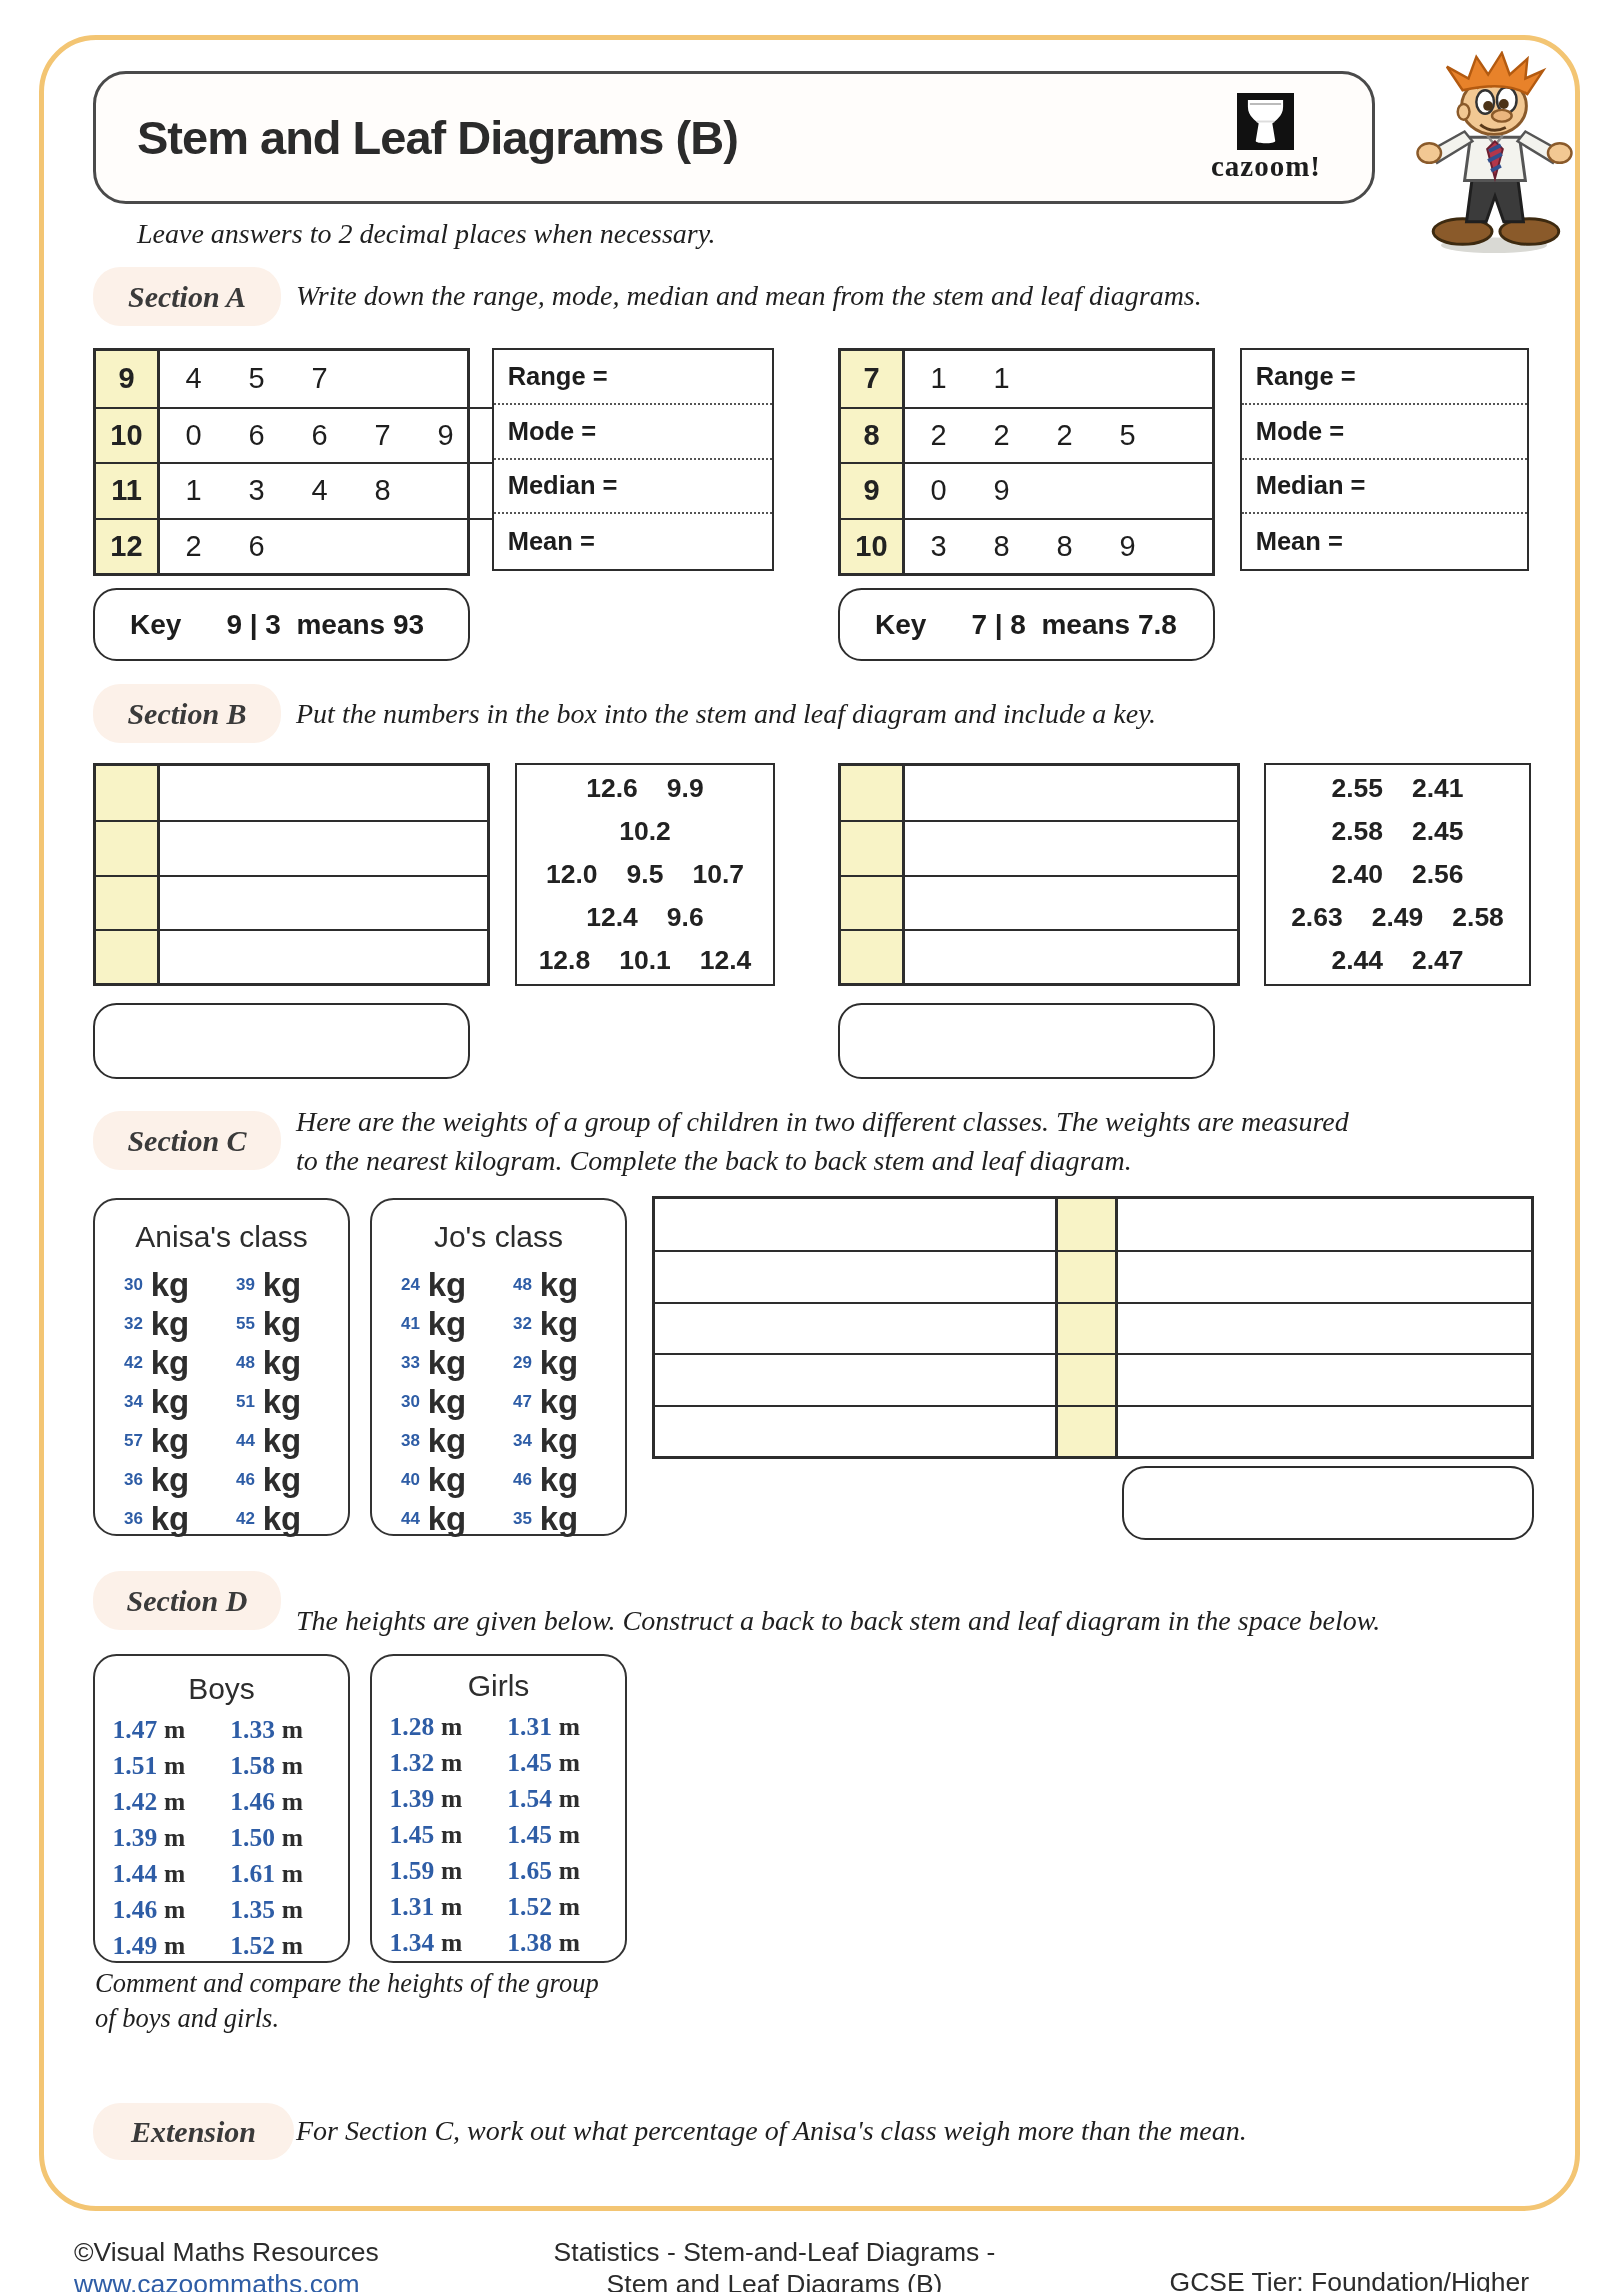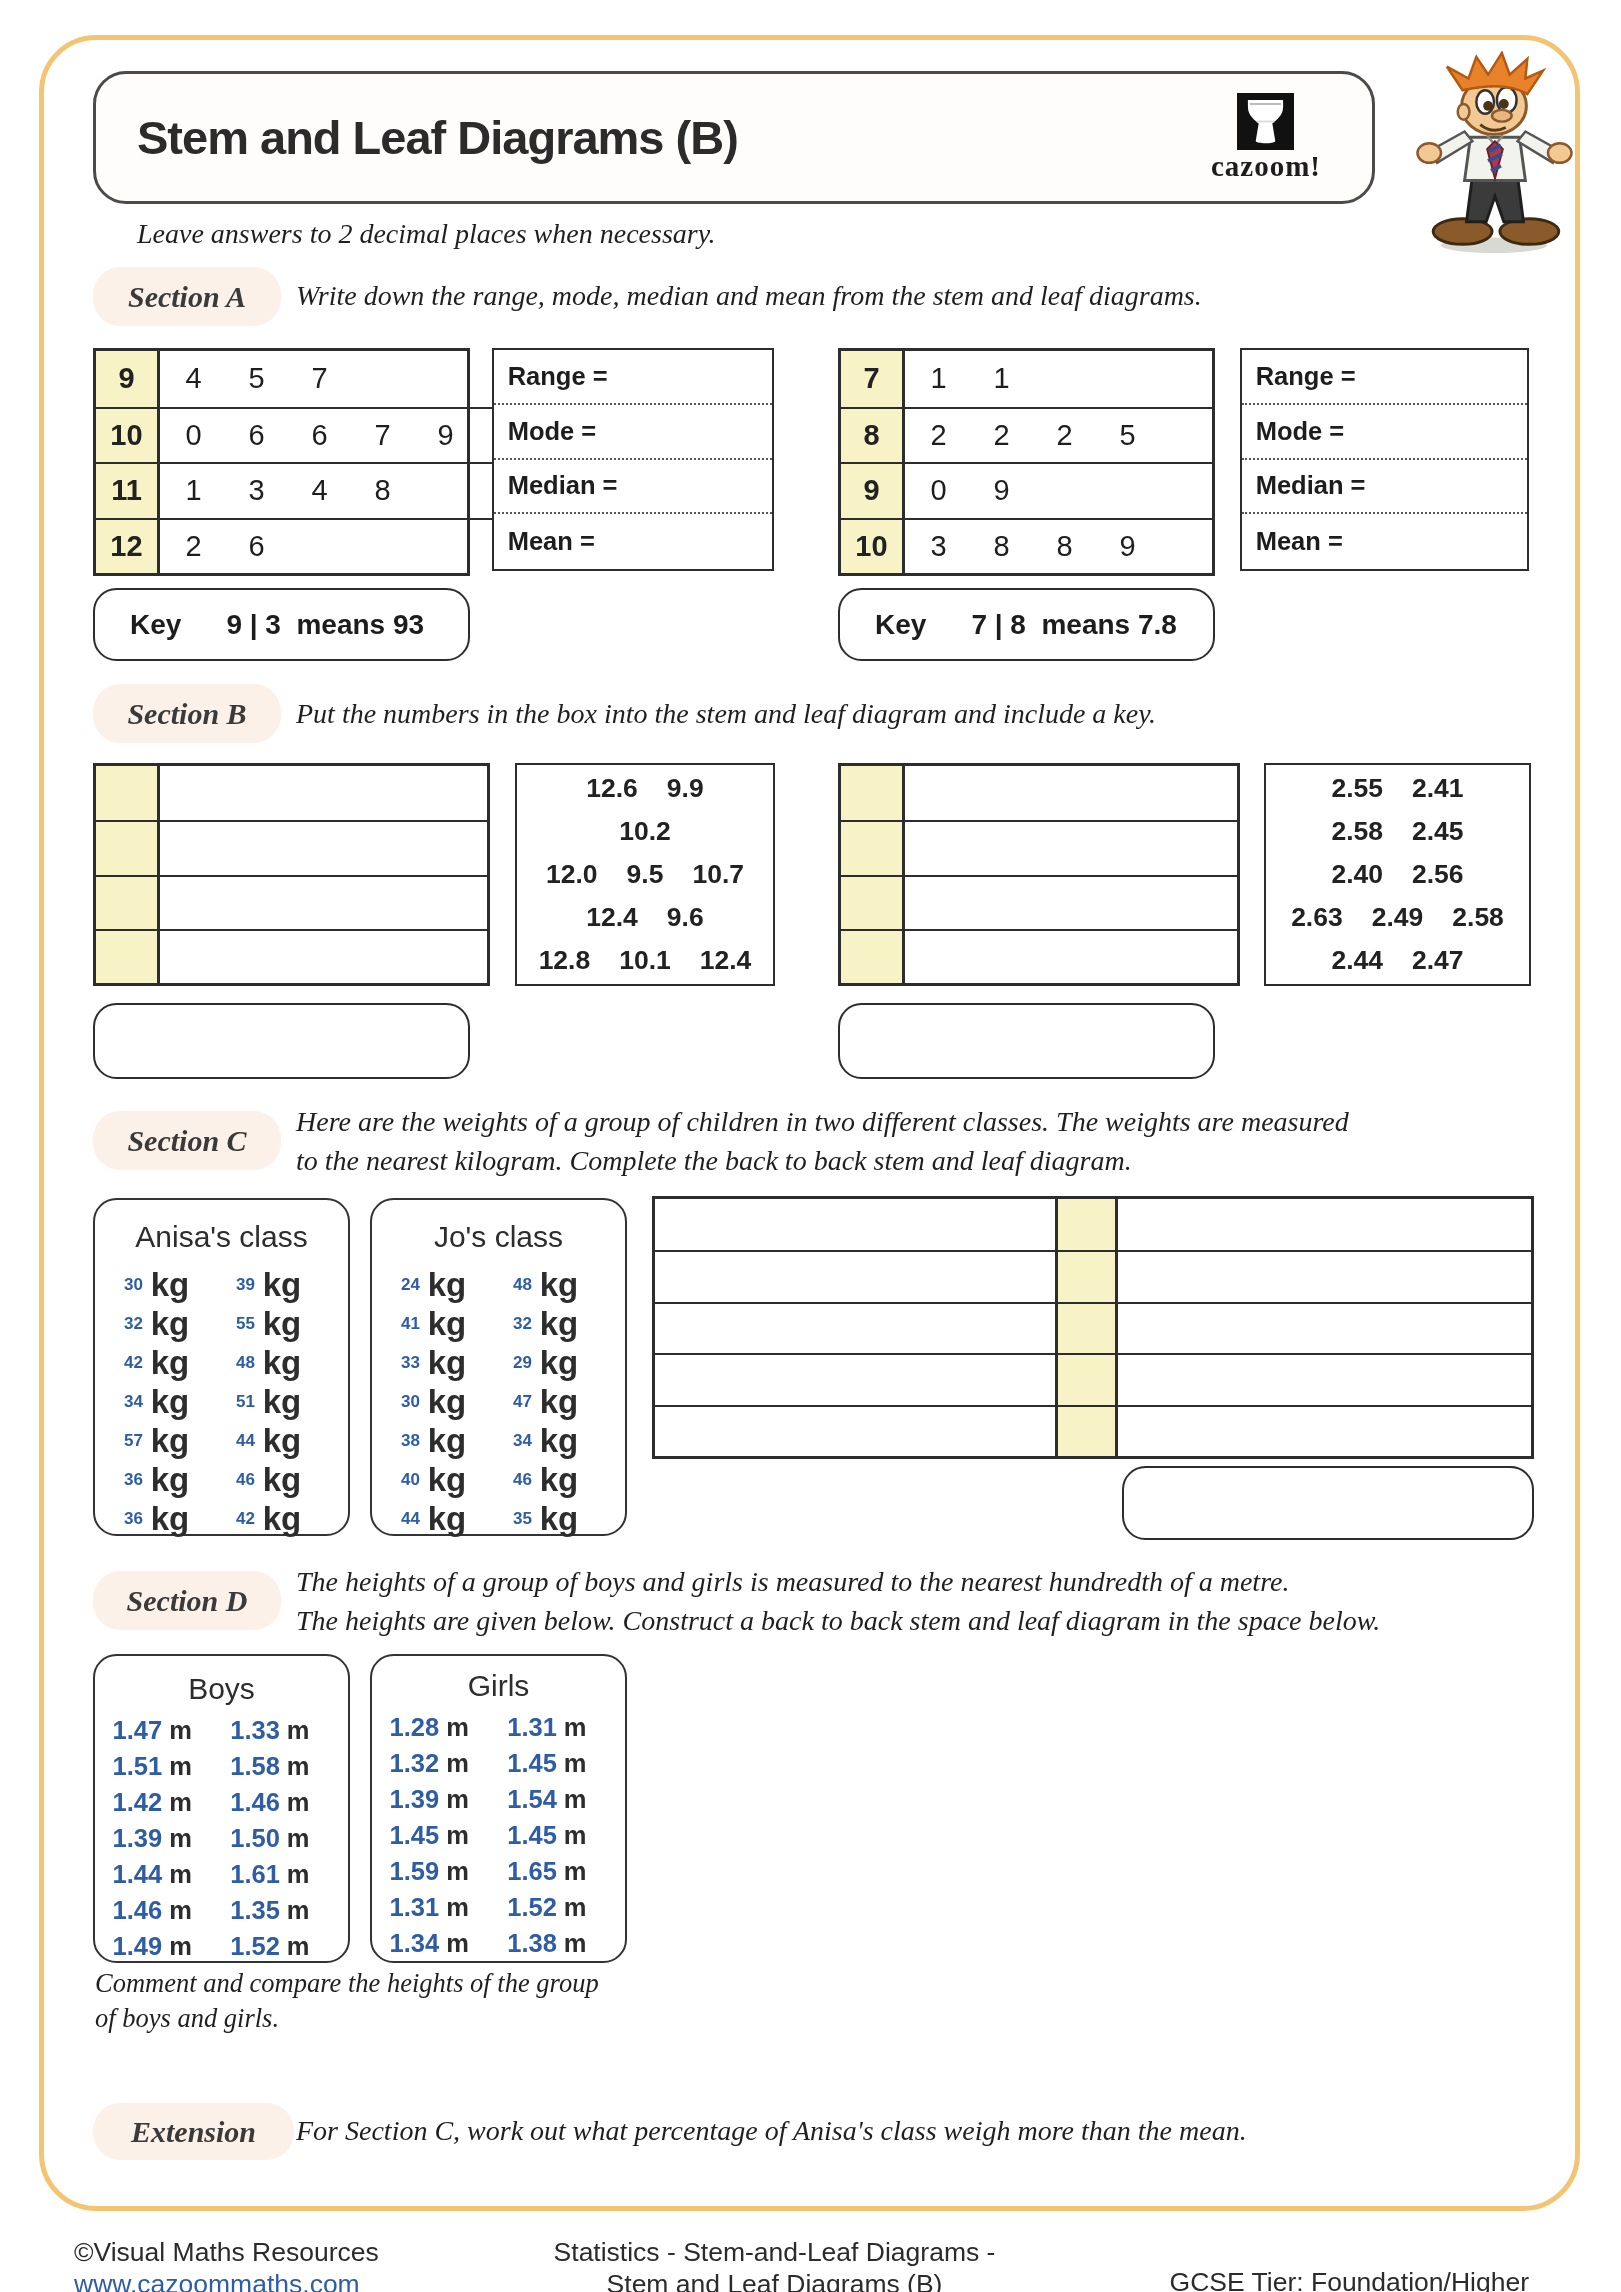--- a/index.html
+++ b/index.html
@@ -43,21 +43,21 @@
   .b2b > div{border-top:2.9px solid #2d2d2d;}
   .b2b > div:nth-child(-n+3){border-top:none;}
   .b2bStem{background:#F8F3C6;border-left:3.9px solid #2d2d2d;border-right:3.9px solid #2d2d2d;}
   
   .listBox{border:2.9px solid #333;border-radius:23.5px;background:#fff;box-sizing:border-box;}
   .listTitle{text-align:center;font-size:30px;color:#2d2d2d;margin-top:19.6px;}
   .wrows{display:flex;flex-direction:column;margin-top:11.8px;}
   .wrow{display:flex;padding-left:29px;line-height:39px;}
   .wrow .wcell{width:115px;display:flex;}
   .hrow{display:flex;padding-left:17.6px;line-height:36px;}
-  .hrow .wcell{width:122px;display:flex;}
+  .hrow .wcell{width:122px;display:flex;font-family:Liberation Serif, serif;}
   .num{font-weight:bold;font-size:17px;color:#2E5DA6;}
   .unit{font-weight:bold;font-size:33px;color:#2d2d2d;margin-left:7.8px;}
   .hnum{font-weight:bold;font-size:25.5px;color:#2E5DA6;}
   .hunit{font-weight:bold;font-size:25.5px;color:#2d2d2d;margin-left:6.9px;}
   
   .foot{font-size:26.5px;color:#2b2b2b;}
   .link{font-size:26.5px;color:#2E5DA6;text-decoration:underline;cursor:pointer;}
 </style>
 </head>
 <body>
@@ -437,21 +437,20 @@
       <div class="b2bStem"></div>
       <div></div>
     <div></div>
       <div class="b2bStem"></div>
       <div></div>
   </div>
 
   <div class="abs keyBox" style="left:1122px;top:1466px;width:412px;height:74px;"></div>
 
   <div class="abs secLabel" style="left:93px;top:1571px;width:188px;height:59px;">Section D</div>
-  <div class="abs instr" style="left:296px;top:1566px;">The heights of a group of boys and girls is measured to the nearest hundredth of a metre.</div>
   <div class="abs instr" style="left:296px;top:1605px;">The heights are given below. Construct a back to back stem and leaf diagram in the space below.</div>
 
   <div class="abs listBox" style="left:93px;top:1654px;width:257px;height:309px;">
     <div class="listTitle" style="margin-top:15.7px;">Boys</div>
     <div class="wrows" style="margin-top:5.9px;">
       <div class="hrow">
           <span class="wcell">
             <span class="hnum">1.47</span>
             <span class="hunit">m</span>
           </span>

